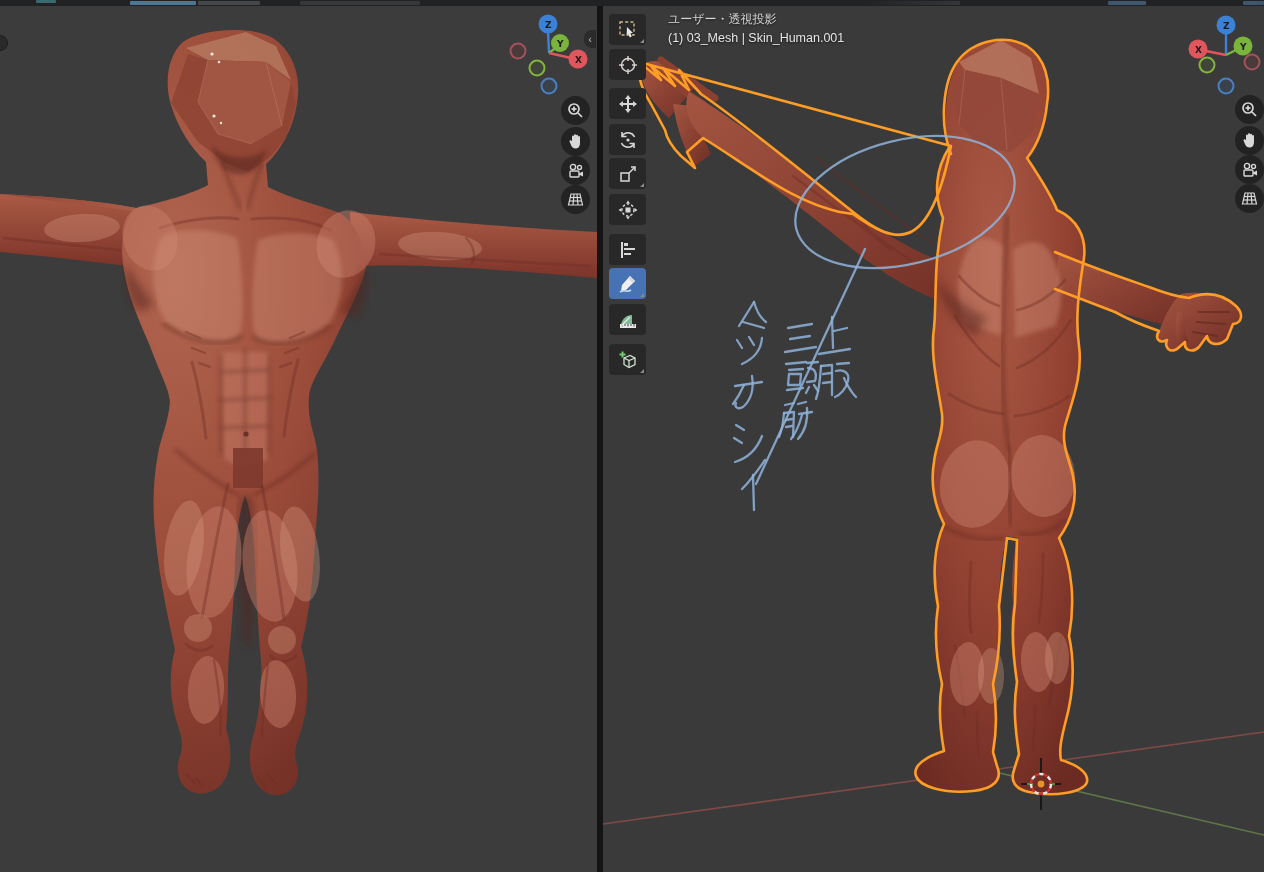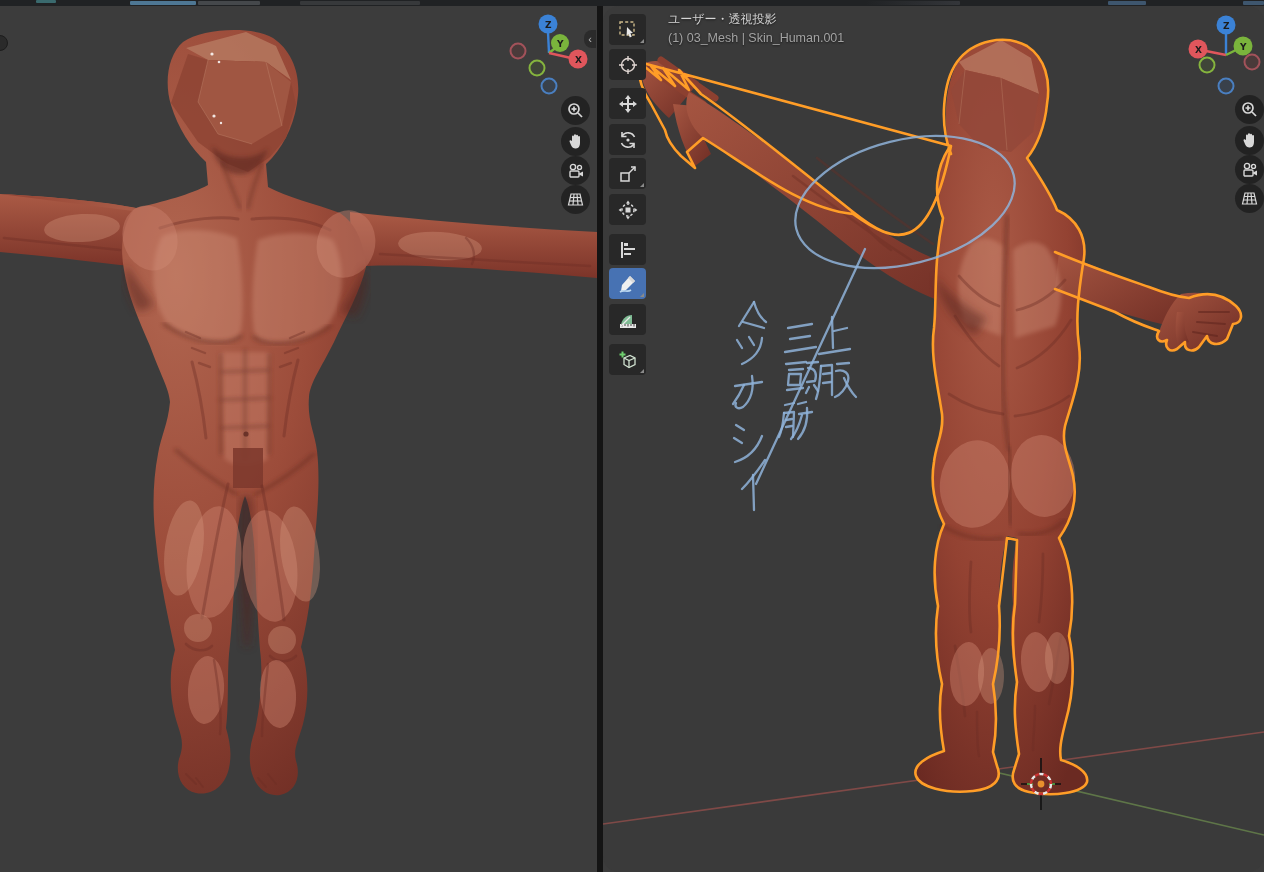--- a/index.html
+++ b/index.html
@@ -9,29 +9,29 @@
     --icon-gray:#d8d8d8; --button-bg:#282828; --header-text:#d6d6d6;
   }
   *{margin:0;padding:0;box-sizing:border-box;}
   html,body{background:#111;}
   .screen{position:relative;width:1264px;height:872px;overflow:hidden;
     font-family:"Liberation Sans","DejaVu Sans",sans-serif;background:var(--bg);}
   .top-strip{position:absolute;left:0;top:0;width:1264px;height:6px;background:var(--strip);z-index:30;}
   .strip-seg{position:absolute;top:1px;height:4px;border-radius:1px;}
   .viewport{position:absolute;top:6px;height:866px;overflow:hidden;}
   .viewport.left{left:0;width:597px;background:var(--bg);}
-  .viewport.right{left:603px;width:661px;background:var(--bg-right);border-radius:16px;}
+  .viewport.right{left:603px;width:661px;background:var(--bg-right);}
   .divider{position:absolute;left:597px;top:0;width:6px;height:872px;background:var(--divider);z-index:25;}
   .scene{position:absolute;left:0;top:0;}
 
   
   .vp-header{position:absolute;left:65px;top:4px;z-index:12;line-height:1.55;
     text-shadow:0 1px 2px rgba(0,0,0,.6);}
   .vp-header .line1{font-size:12px;color:var(--header-text);}
-  .vp-header .line2{font-size:12.5px;color:#a3a3a3;}
+  .vp-header .line2{font-size:12.5px;color:#e5e5e5;}
 
   
   .toolbar{position:absolute;left:6px;top:8px;width:40px;z-index:12;}
   .tool-btn{position:absolute;left:0;width:37px;height:31px;border-radius:4px;
     background:var(--button-bg);display:flex;align-items:center;justify-content:center;}
   .tool-btn.active{background:var(--accent-blue);}
   .tool-btn svg{display:block;}
   .subtool-tri{position:absolute;right:2px;bottom:2px;width:0;height:0;
     border-left:4px solid transparent;border-bottom:4px solid #8a8a8a;}
 

